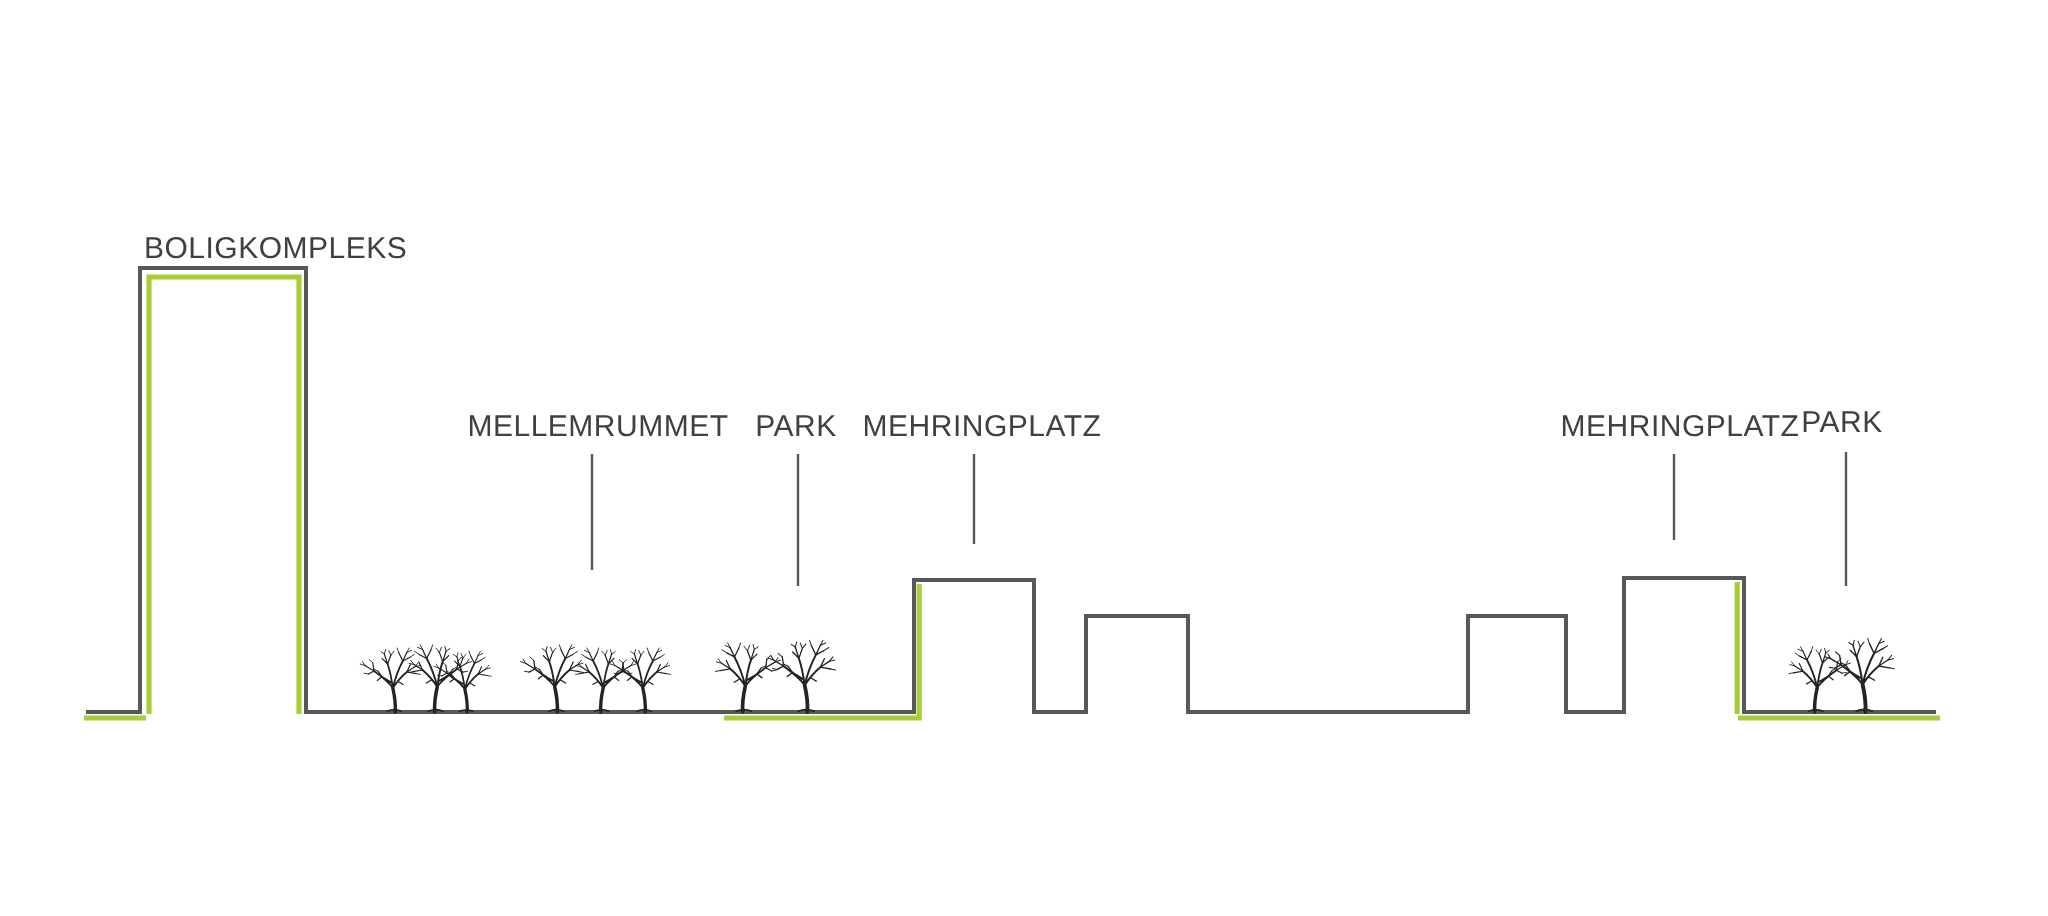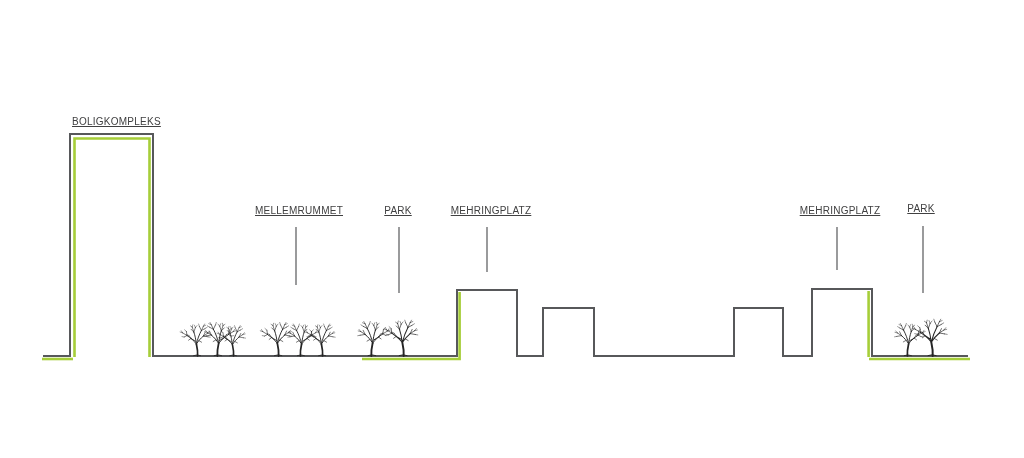--- a/index.html
+++ b/index.html
@@ -15,26 +15,25 @@
     background: #ffffff;
     overflow: hidden;
   }
   #scene {
     position: absolute;
     left: 0;
     top: 0;
   }
   .lbl {
     position: absolute;
-    font-size: 10px;
+    font-size: 15px;
     letter-spacing: 0.25px;
     color: #404041;
     white-space: nowrap;
     line-height: 1;
-    text-decoration: underline;
   }
   .lbl.center { transform: translateX(-50%); }
 </style>
 </head>
 <body>
 
 <div class="canvas">
   <svg id="scene" width="1024" height="458" viewBox="0 0 1024 458" xmlns="http://www.w3.org/2000/svg" xmlns:xlink="http://www.w3.org/1999/xlink">
     <defs>
       <g id="tree-shape" fill="none" stroke-linecap="round" stroke="#242424">

